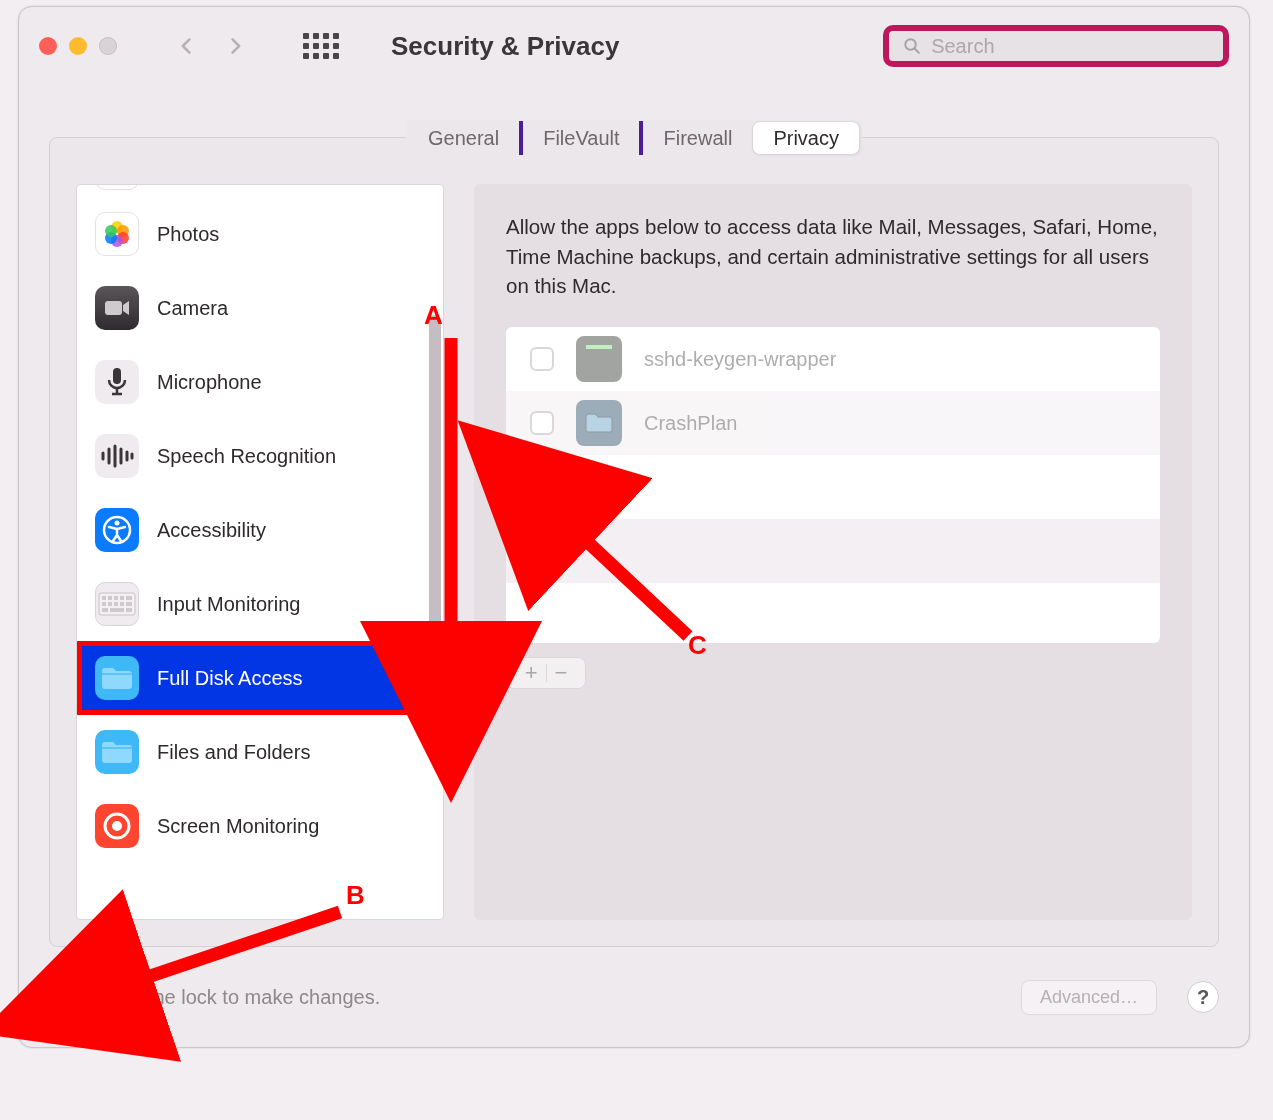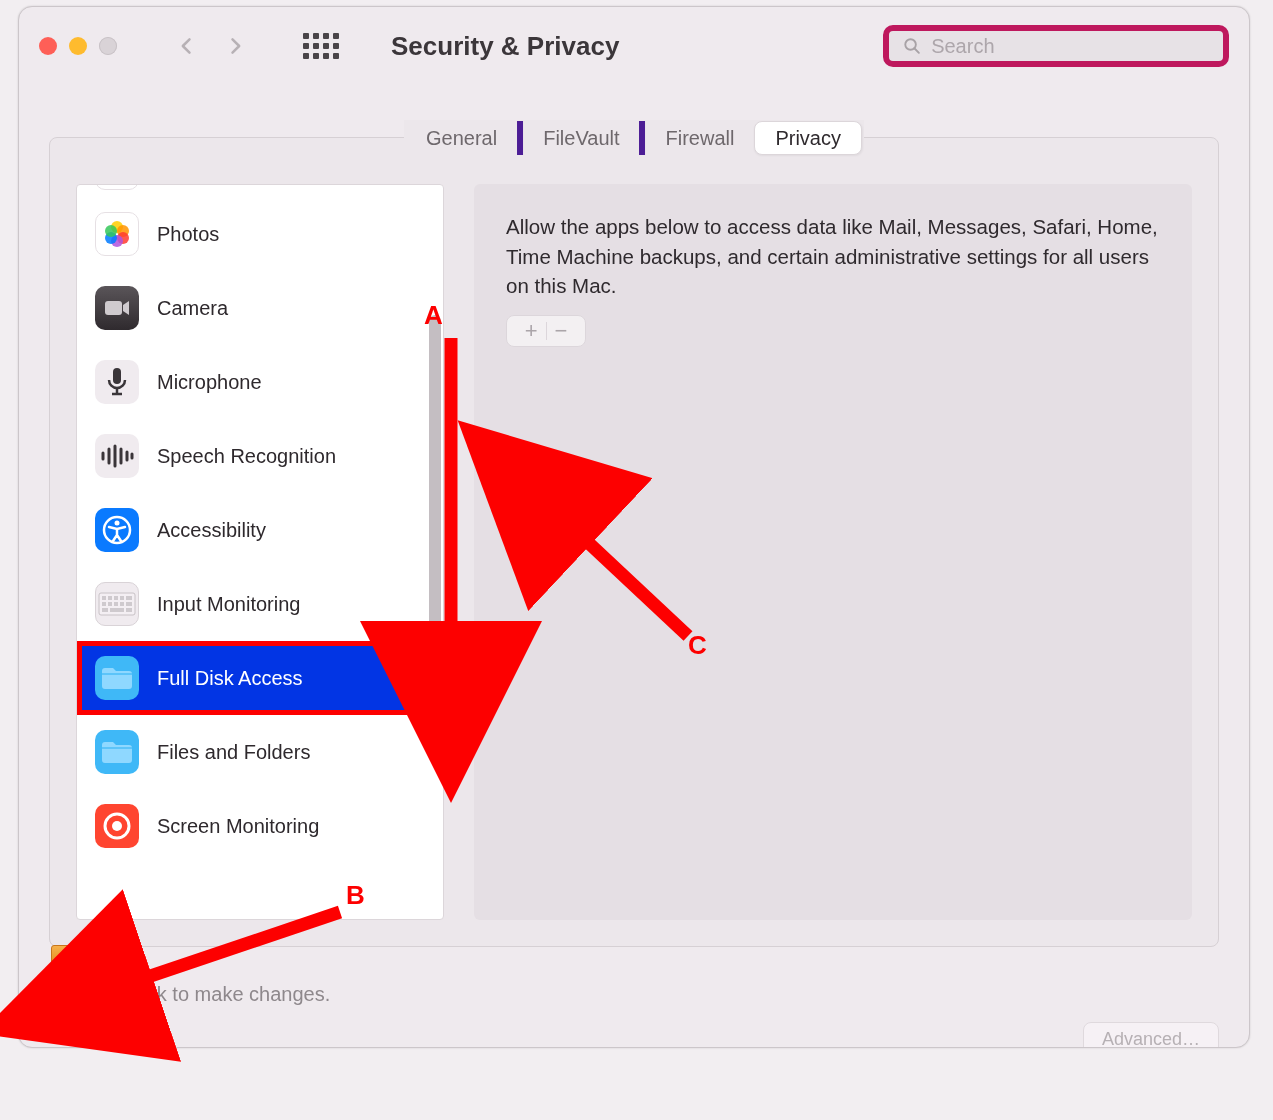--- a/index.html
+++ b/index.html
@@ -65,21 +65,21 @@
     top:-18px;
     height:36px;
     display:flex; align-items:center;
     background:#ece7eb;
     padding: 0 2px;
   }
   .tab {
     padding:4px 20px; font-size:20px; color:#6e686c;
     display:flex; align-items:center; height:34px;
   }
-  .tab.vsep { border-left:6px solid #4c1d95; }
+  .tab.vsep { border-left:4px solid #4c1d95; }
   .tab.active {
     background:#fff; border:1px solid #dcd6da; border-radius:8px;
     font-weight:500; color:#2f2a2e;
     box-shadow:0 1px 2px rgba(0,0,0,0.05);
   }
 
   .panes { position:absolute; inset:46px 26px 26px 26px; display:flex; gap:30px; }
   .sidebar {
     width:368px; background:#fff; border:1px solid #dcd6da; border-radius:4px;
     position:relative; overflow:hidden;
@@ -134,21 +134,21 @@
   .addremove {
     margin-top:14px; width:80px; height:32px;
     background:#fff; border:1px solid #d6d0d4; border-radius:8px;
     display:flex; align-items:center; justify-content:center; opacity:0.55;
   }
   .addremove .sep { width:1px; height:18px; background:#d6d0d4; margin:0 8px;}
   .addremove .pm { font-size:22px; color:#7c767a; line-height:1; }
 
   .footer {
     position:absolute; left:30px; right:30px; bottom:20px; height:60px;
-    display:flex; align-items:flex-start; gap:16px;flex-direction:column;
+    display:flex; align-items:center; gap:16px;
   }
   .lock { width:34px; height:40px; position:relative; }
   .lock .body { position:absolute; left:2px; right:2px; bottom:0; height:22px; background:linear-gradient(#f6b14a,#e08a1d); border-radius:3px; border:1px solid #c8761b;}
   .lock .shackle { position:absolute; left:6px; right:6px; top:0; height:22px; border:3px solid #b1aab0; border-bottom:none; border-radius:12px 12px 0 0; }
   .foot-text { font-size:20px; color:#8e888c; }
   .adv {
     margin-left:auto; padding:6px 18px; border:1px solid #dfd9dd; background:#f6f1f5;
     border-radius:8px; color:#b6b0b4; font-size:18px;
   }
   .help { width:32px; height:32px; border-radius:50%; border:1px solid #d3cdd1; background:#fff;
@@ -342,20 +342,41 @@
           </div>
         </div>
         <div class="scrollbar-track">
           <div class="scrollbar-thumb"></div>
         </div>
       </div>
 
       <div class="main">
         <div class="desc">Allow the apps below to access data like Mail, Messages, Safari, Home, Time Machine backups, and certain administrative settings for all users on this Mac.</div>
 
+        <div class="app-list">
+          <div class="app-row">
+            <div class="chk"></div>
+            <div class="app-ic" style="background:#555b55;">
+              <div style="width:26px;height:4px;background:#8fe38f;margin-top:-24px;"></div>
+            </div>
+            <span class="app-label">sshd-keygen-wrapper</span>
+          </div>
+          <div class="app-row alt">
+            <div class="chk"></div>
+            <div class="app-ic" style="background:#4d6b80;">
+              <svg width="30" height="22" viewBox="0 0 30 22">
+                  <path d="M2 5 Q2 2 5 2 L11 2 L14 5 L26 5 Q28 5 28 7 L28 18 Q28 20 26 20 L4 20 Q2 20 2 18 Z" fill="#7db0cf" stroke="#2e4a5d" stroke-width="1"></path>
+                </svg>
+            </div>
+            <span class="app-label">CrashPlan</span>
+          </div>
+          <div class="app-row blank"></div>
+          <div class="app-row alt blank"></div>
+          <div class="app-row blank" style="height:60px;"></div>
+        </div>
 
         <div class="addremove">
           <span class="pm">+</span>
           <span class="sep"></span>
           <span class="pm">−</span>
         </div>
       </div>
     </div>
   </div>
 

